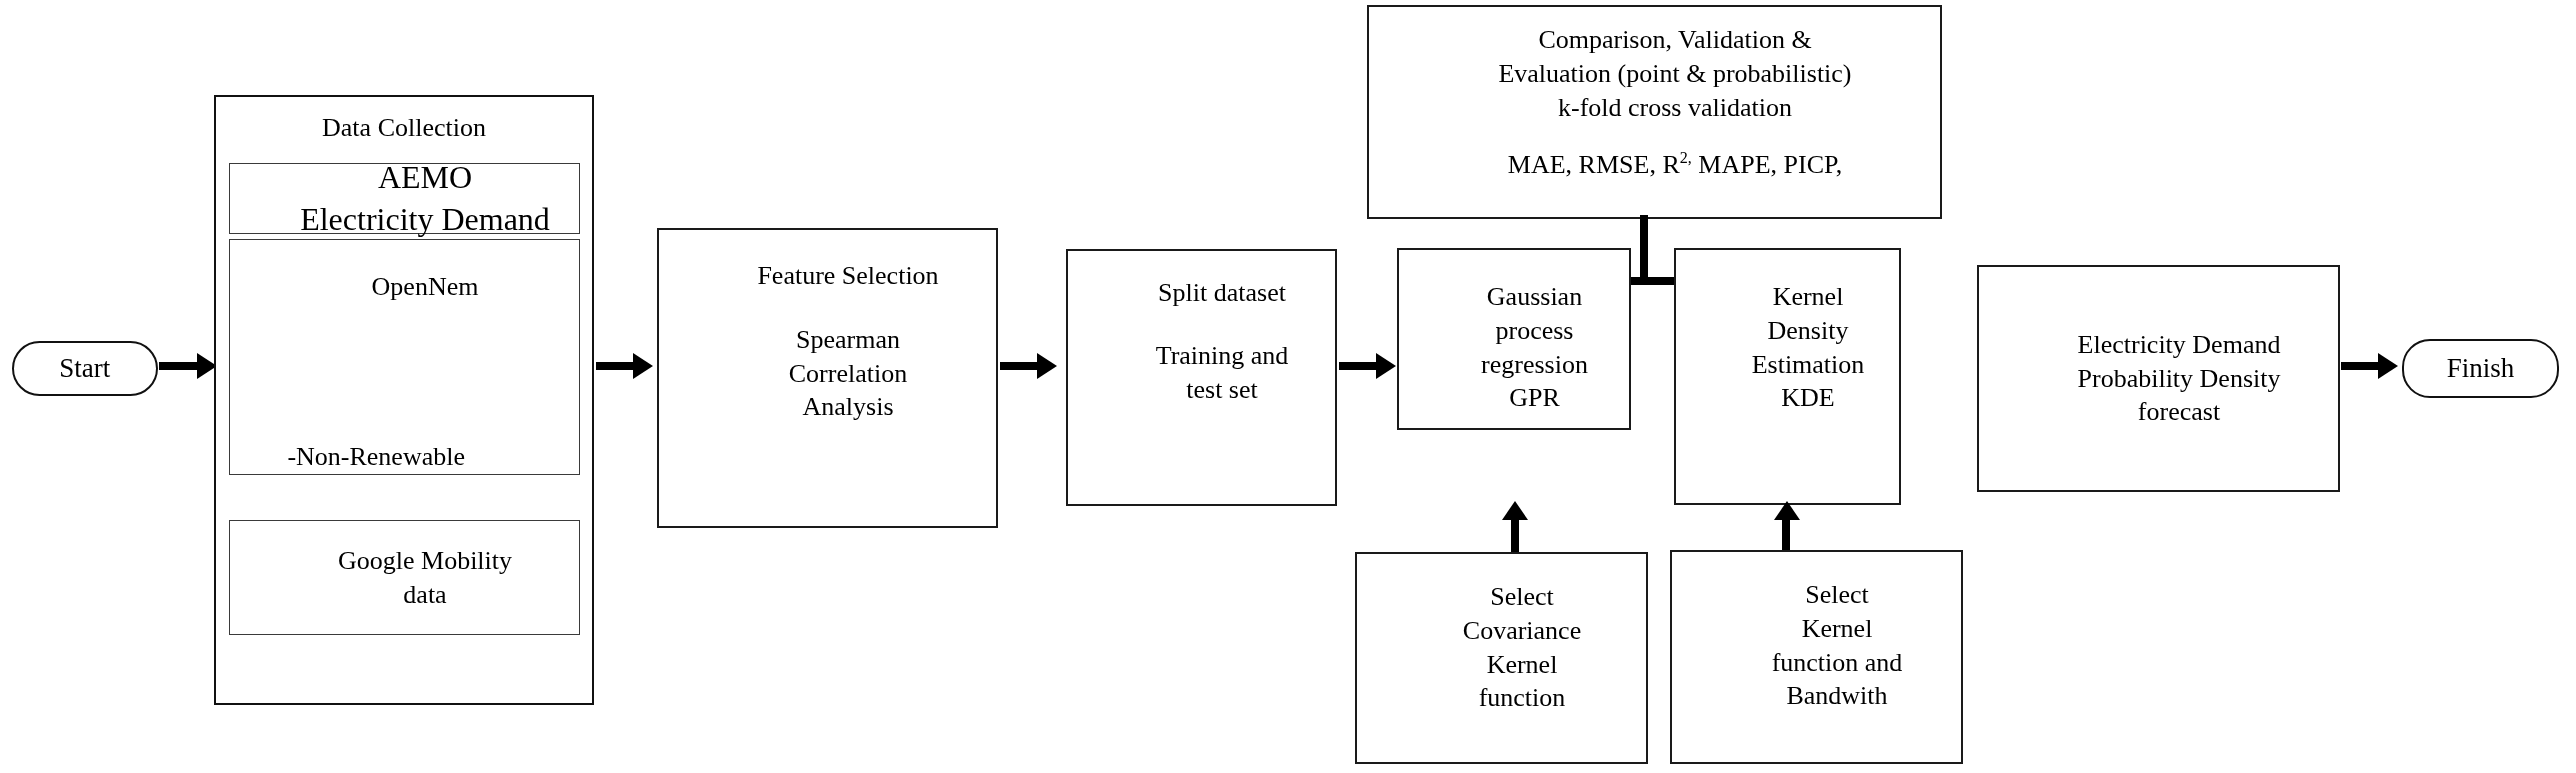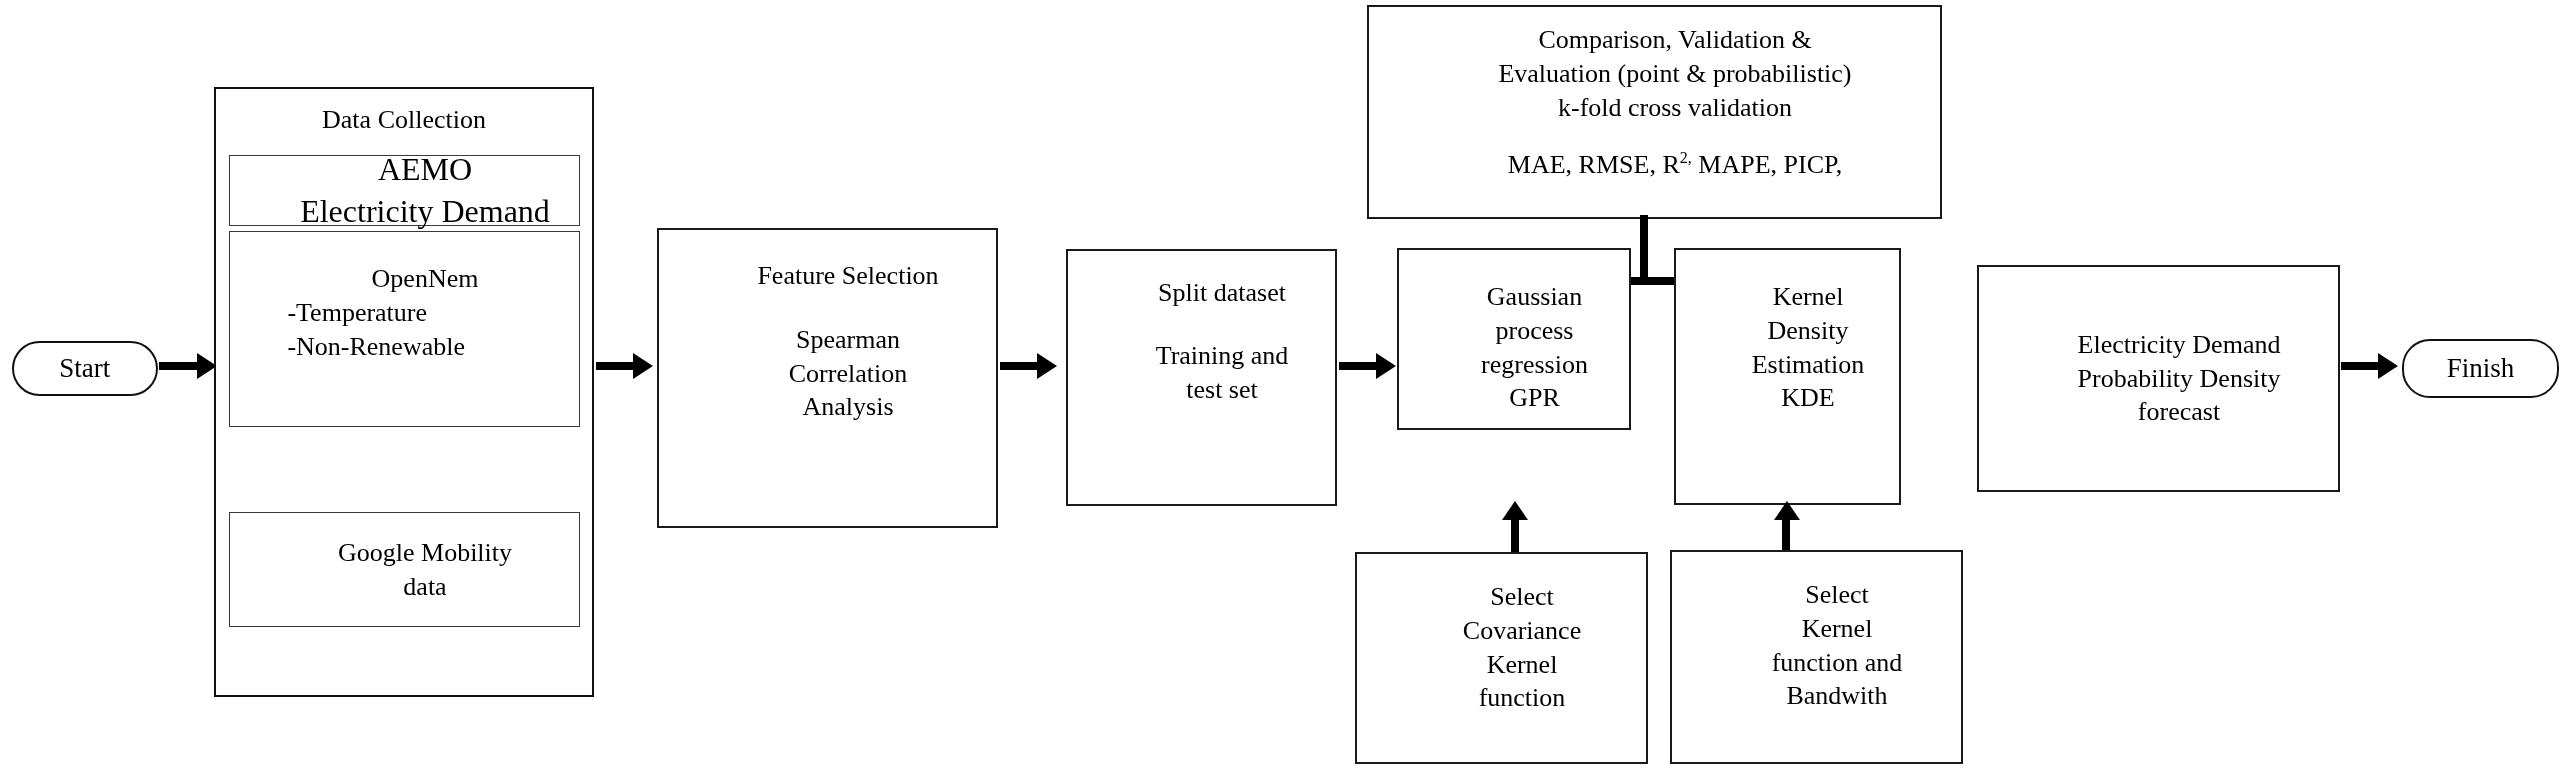--- a/index.html
+++ b/index.html
@@ -51,20 +51,21 @@
   }
   .gap-md { height: 23.4px; }
   .gap-lg { height: 30px; }
 
   
   .outer-group {
     position: absolute;
     box-sizing: border-box;
     background: #ffffff;
     border: 2.9px solid #111111;
+    margin-top: 8px;
   }
   .group-title {
     position: absolute;
     left: 0; right: 0;
     text-align: center;
   }
 
   
   .hline {
     position: absolute;
@@ -111,24 +112,23 @@
   <div class="arrow-right" style="left:197px; top:353px;"></div>
 
   <div class="outer-group" style="left:214px; top:87px; width:380px; height:610px;">
     <div class="group-title" style="top:16.4px; font-size:26px;">Data Collection</div>
 
     <div class="node inner" style="left:13px; top:66px; width:351px; height:71px; font-size:32px;">
       <span class="ttl">AEMO</span>
       <span class="ttl">Electricity Demand</span>
     </div>
 
-    <div class="node inner" style="left:13px; top:142px; width:351px; height:196px; font-size:26px; justify-content:flex-start; padding-top:30px;">
+    <div class="node inner" style="left:13px; top:142px; width:351px; height:236px; font-size:26px; justify-content:space-between; padding-top:30px;">
       <span class="ttl">OpenNem</span>
       <div style="width:100%; padding-left:16.4px; box-sizing:border-box;">
-        <span class="ttl list-left">-Temperature</span>
         <span class="ttl list-left">-Non-Renewable</span>
       </div>
     </div>
 
     <div class="node inner" style="left:13px; top:423px; width:351px; height:115px; font-size:26px;">
       <span class="ttl">Google Mobility</span>
       <span class="ttl">data</span>
     </div>
   </div>
 

